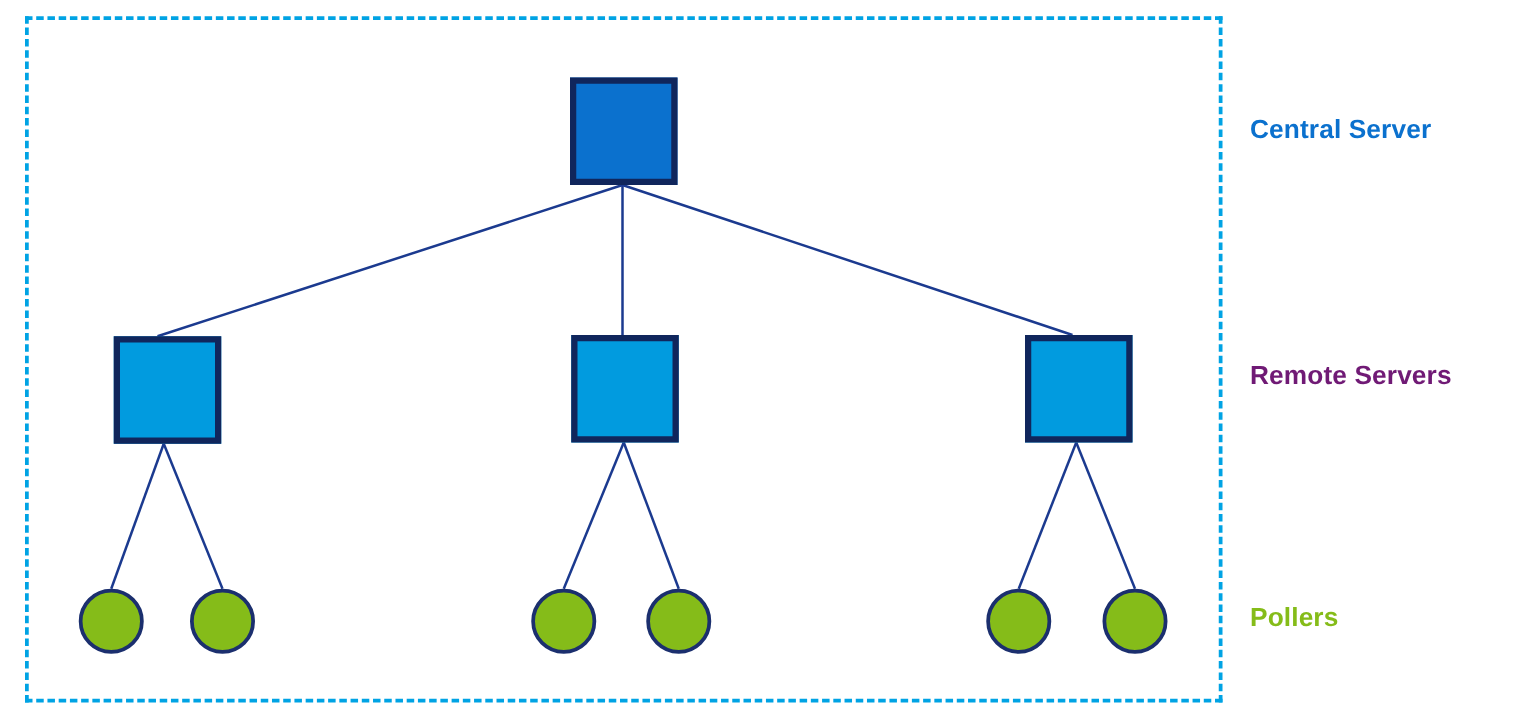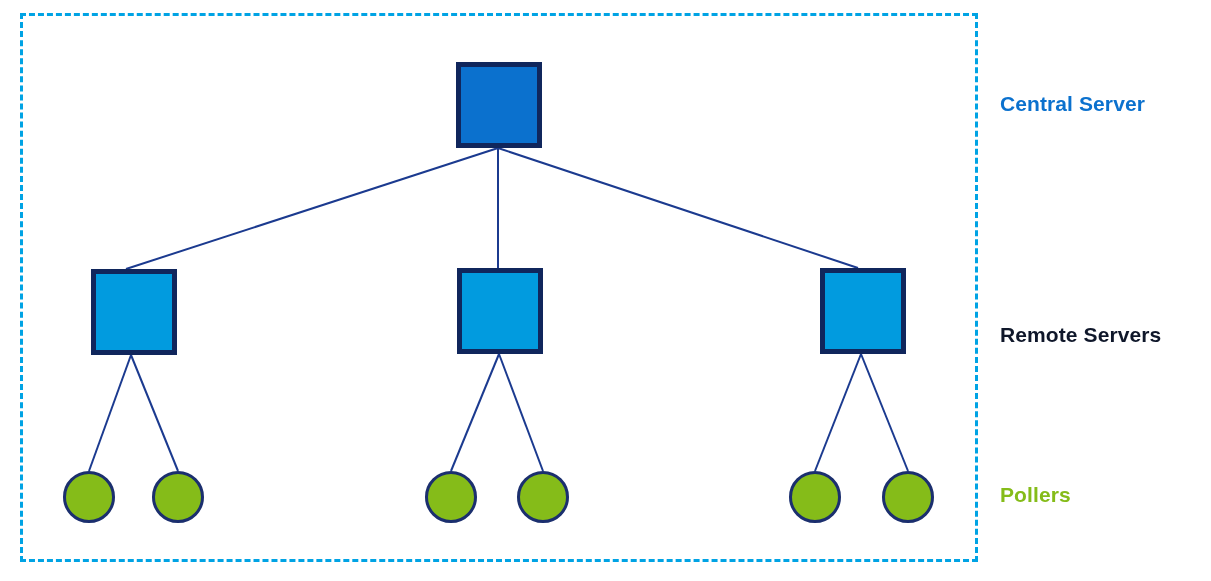--- a/index.html
+++ b/index.html
@@ -60,21 +60,21 @@
   .legend-label {
     position: absolute;
     left: 1000px;
     font-size: 21px;
     font-weight: bold;
     letter-spacing: 0.1px;
     white-space: nowrap;
     line-height: 1;
   }
   #label-central { top: 93px;  color: #0b71ce; }
-  #label-remote  { top: 290px; color: #0f172a; margin-top: 34px; }
+  #label-remote  { top: 290px; color: #701a75; }
   #label-pollers { top: 484px; color: #85bc19; text-align: center; }
 </style>
 </head>
 <body>
 
 <div id="diagram-root">
 
   <div class="boundary"></div>
 
   <svg class="links" viewBox="0 0 1211 581" width="1211" height="581" xmlns="http://www.w3.org/2000/svg">

